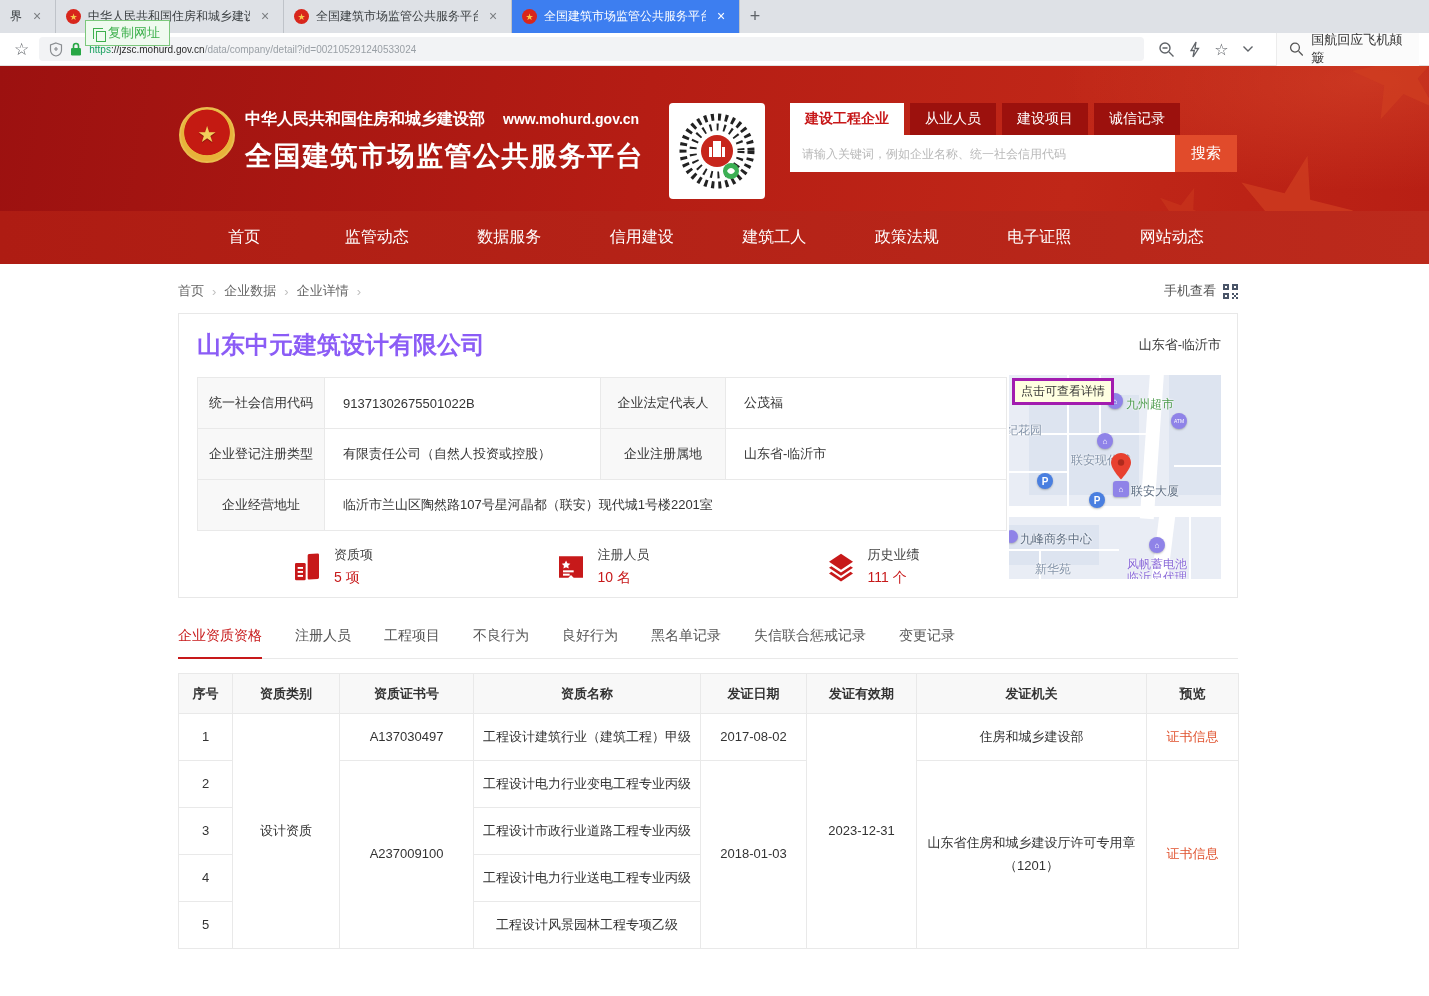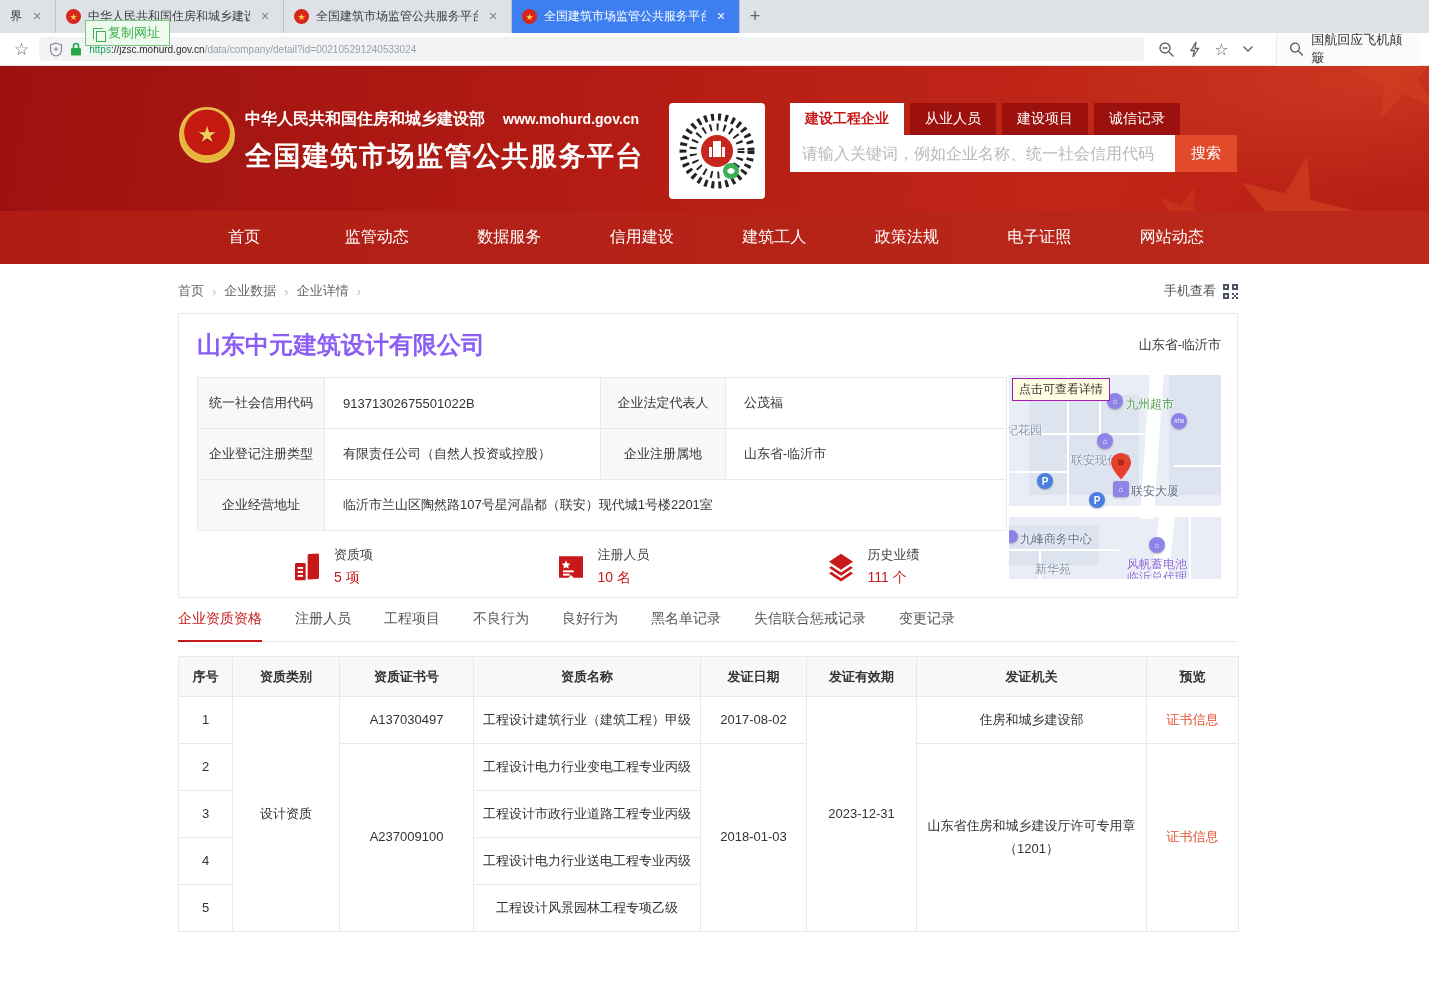--- a/index.html
+++ b/index.html
@@ -60,21 +60,21 @@
   .h-line1 { font-size:16px; font-weight:bold; display:flex; align-items:baseline; gap:18px; }
   .h-site { font-size:14px; }
   .h-line2 { margin-top:8px; font-size:27px; font-weight:bold; letter-spacing:1.5px; }
   .qrbox { position:absolute; left:491px; top:37px; width:96px; height:96px; background:#fff; border-radius:4px;
     display:flex; align-items:center; justify-content:center; }
   .searchmod { position:absolute; left:612px; top:37px; width:447px; }
   .stabs { display:flex; gap:6px; height:32px; }
   .stab { background:#9c110d; color:#fff; font-size:14px; display:flex; align-items:center; padding:0 15px; cursor:pointer; }
   .stab.active { background:#fff; color:#c7191a; font-weight:bold; }
   .srow { display:flex; height:37px; }
-  .srow input { flex:1; border:none; outline:none; padding:0 12px; font-size:16px; color:#737373;
+  .srow input { flex:1; border:none; outline:none; padding:0 12px; font-size:12px; color:#737373;
     font-family:"Liberation Sans","DejaVu Sans",sans-serif; }
   .srow input::placeholder { color:#b9b9b9; }
   .srow button { width:62px; border:none; background:#e14b2b; color:#fff; font-size:15px; cursor:pointer;
     font-family:"Liberation Sans","DejaVu Sans",sans-serif; }
 
   .site-nav { height:53px; background:linear-gradient(90deg,#ae1c13,#bc2a1c); }
   .site-nav .shell { display:flex; }
   .nav-item { flex:1; display:flex; align-items:center; justify-content:center; color:#fff;
     font-size:16px; font-weight:500; cursor:pointer; }
 
@@ -102,26 +102,26 @@
 
   
   .map { position:absolute; top:61px; right:16px; width:212px; height:204px; background:#e9edf5; overflow:hidden; font-size:12px; }
   .blk { position:absolute; background:#dde4f0; }
   .road { position:absolute; background:#fff; }
   .map-label { position:absolute; white-space:nowrap; text-shadow:0 0 2px #fff,0 0 2px #fff; }
   .lbl-gray { color:#8292a8; }  .lbl-dark { color:#5b6b80; }  .lbl-green { color:#4d9b4d; }  .lbl-purple { color:#8a6ad8; }
   .poi { position:absolute; width:16px; height:16px; border-radius:50%; background:#8f83e8;
     color:#fff; display:flex; align-items:center; justify-content:center; font-size:8px; box-shadow:0 1px 2px rgba(0,0,0,.25); }
   .poi.park { background:#4a7fe0; font-size:10px; font-weight:bold; }
-  .map-tip { position:absolute; left:3px; top:3px; z-index:6; background:#ffffe1; border:1px solid #a21caf;
+  .map-tip { position:absolute; left:3px; top:3px; z-index:6; background:#ffffe1; border:3px solid #a21caf;
     padding:2px 6px; color:#333; }
   .pin { position:absolute; z-index:5; }
 
   
-  .dtabs { margin-top:12px; border-bottom:1px solid #e9e9e9; display:flex; gap:33px; }
+  .dtabs { margin-top:29px; border-bottom:1px solid #e9e9e9; display:flex; gap:33px; }
   .dtab { font-size:14px; color:#555; padding-bottom:13px; position:relative; cursor:pointer; }
   .dtab.active { color:#c7191a; }
   .dtab.active::after { content:""; position:absolute; left:0; right:0; bottom:-1px; height:2px; background:#c7191a; }
 
   
   table.qual { border-collapse:collapse; margin-top:14px; width:1060px; table-layout:fixed; }
   table.qual th { background:#f8f8f8; border:1px solid #e9e9e9; height:40px; font-size:13px; color:#333; font-weight:bold; }
   table.qual td { border:1px solid #e9e9e9; height:47px; font-size:13px; color:#333; text-align:center;
     padding:4px 8px; line-height:1.7; }
   .cert-link { color:#e0532f; cursor:pointer; }

